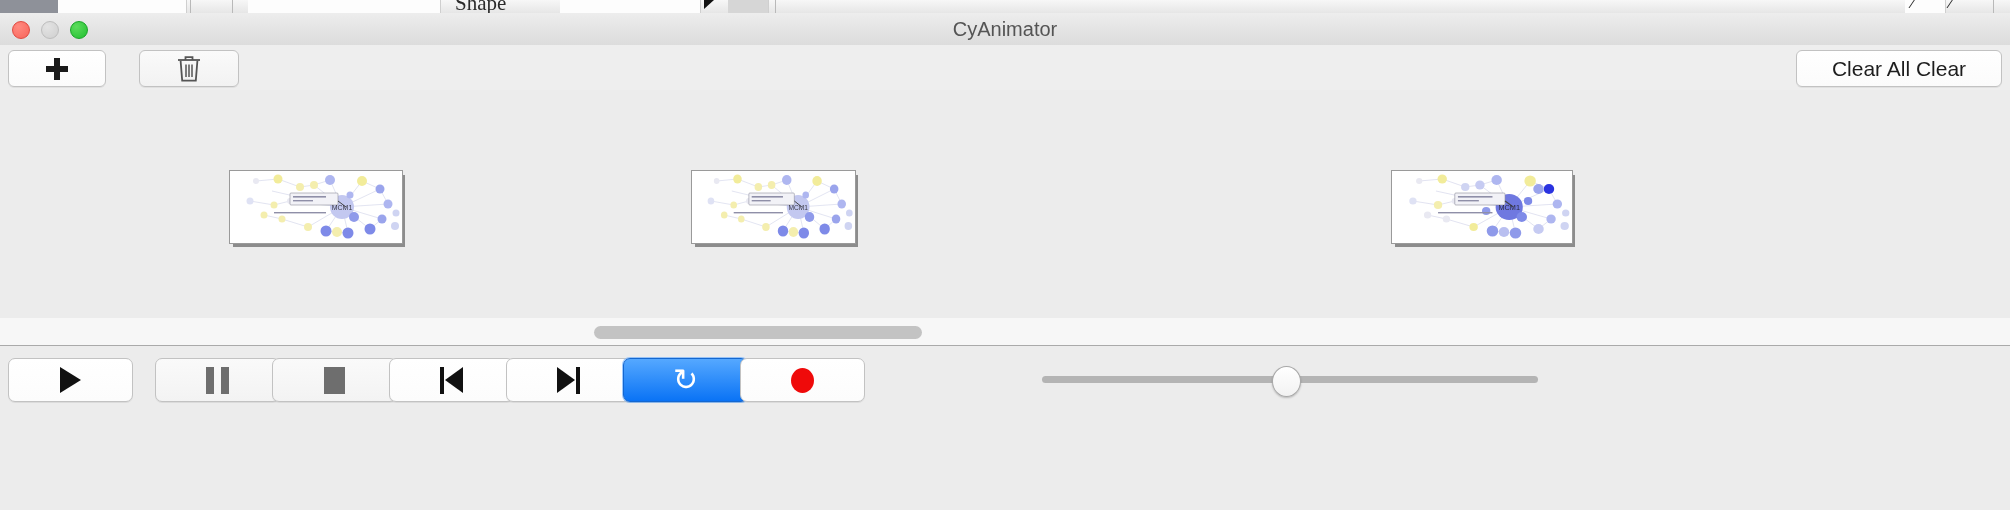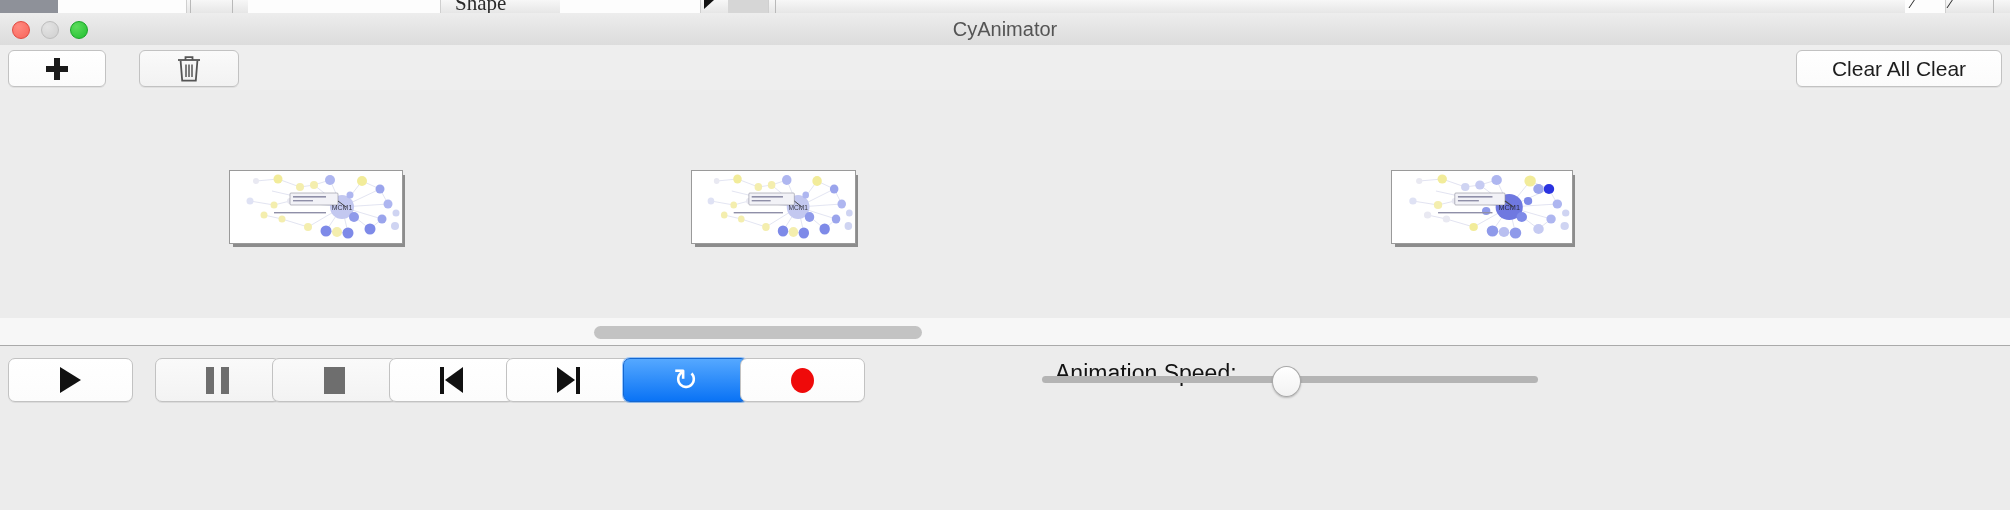--- a/index.html
+++ b/index.html
@@ -330,21 +330,20 @@
     </div>
 
     <div class="pbtn active" style="left:623px;">
       <span class="glyph-loop">↻</span>
     </div>
 
     <div class="pbtn" style="left:740px;">
       <span class="glyph-record"></span>
     </div>
 
-    <span class="speed-label" style="left:1055px;">Animation Speed:</span>
 
     <div class="slider" id="speed-slider" style="left: 1042px; top: 20px; width: 496px; height: 29px;">
       <div class="slider-track" id="speed-track" style="width: 496px;"></div>
       <div class="slider-thumb" id="speed-thumb" style="left: 230px;"></div>
     </div>
 
   </div>
 </div>
 
 </body></html>

